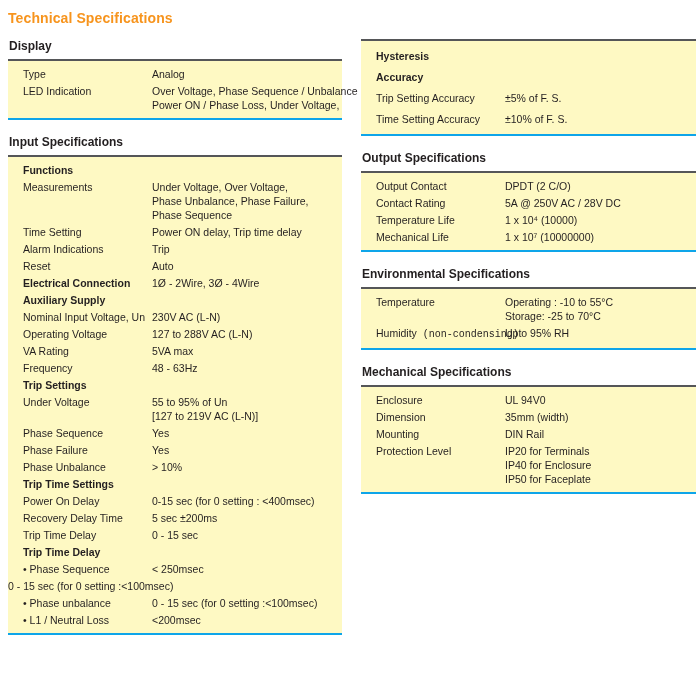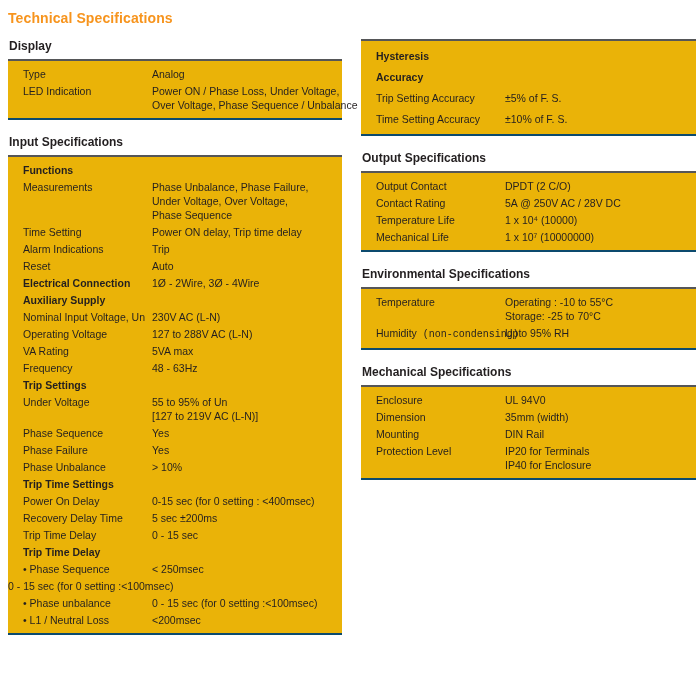--- a/index.html
+++ b/index.html
@@ -40,23 +40,23 @@
     margin: 15px 0 6px 1px;
     white-space: nowrap;
   }
   .col-left .spec-section:first-child .section-heading {
     margin-top: 9px;
   }
   .col-right .spec-section:first-child .spec-table {
     margin-top: 9px;
   }
   .spec-table {
-    background: #eab308;
+    background: #fef9c3;
     border-top: 2px solid #555658;
-    border-bottom: 2px solid #0c4a6e;
+    border-bottom: 2px solid #0ea5e9;
     padding: 4px 0 5px 0;
   }
   .spec-row {
     display: flex;
     padding: 1.5px 0;
     font-size: 10.5px;
     line-height: 14px;
   }
   .spec-table.spaced .spec-row {
     padding: 3.5px 0;
@@ -94,37 +94,37 @@
           <div class="spec-table">
             <div class="spec-row">
               <div class="spec-label">Type</div>
               <div class="spec-value">
                 <div class="value-line">Analog</div>
               </div>
             </div>
             <div class="spec-row">
               <div class="spec-label">LED Indication</div>
               <div class="spec-value">
+                <div class="value-line">Over Voltage, Phase Sequence / Unbalance</div>
                 <div class="value-line">Power ON / Phase Loss, Under Voltage,</div>
-                <div class="value-line">Over Voltage, Phase Sequence / Unbalance</div>
               </div>
             </div>
           </div>
         </section>
         <section class="spec-section">
           <div class="section-heading">Input Specifications</div>
           <div class="spec-table">
             <div class="spec-row">
               <div class="spec-label bold">Functions</div>
             </div>
             <div class="spec-row">
               <div class="spec-label">Measurements</div>
               <div class="spec-value">
+                <div class="value-line">Under Voltage, Over Voltage,</div>
                 <div class="value-line">Phase Unbalance, Phase Failure,</div>
-                <div class="value-line">Under Voltage, Over Voltage,</div>
                 <div class="value-line">Phase Sequence</div>
               </div>
             </div>
             <div class="spec-row">
               <div class="spec-label">Time Setting</div>
               <div class="spec-value">
                 <div class="value-line">Power ON delay, Trip time delay</div>
               </div>
             </div>
             <div class="spec-row">
@@ -339,19 +339,20 @@
               <div class="spec-label">Mounting</div>
               <div class="spec-value">
                 <div class="value-line">DIN Rail</div>
               </div>
             </div>
             <div class="spec-row">
               <div class="spec-label">Protection Level</div>
               <div class="spec-value">
                 <div class="value-line">IP20 for Terminals</div>
                 <div class="value-line">IP40 for Enclosure</div>
+                <div class="value-line">IP50 for Faceplate</div>
               </div>
             </div>
           </div>
         </section>
       </div>
     </div>
 </div>
 
 </body></html>

